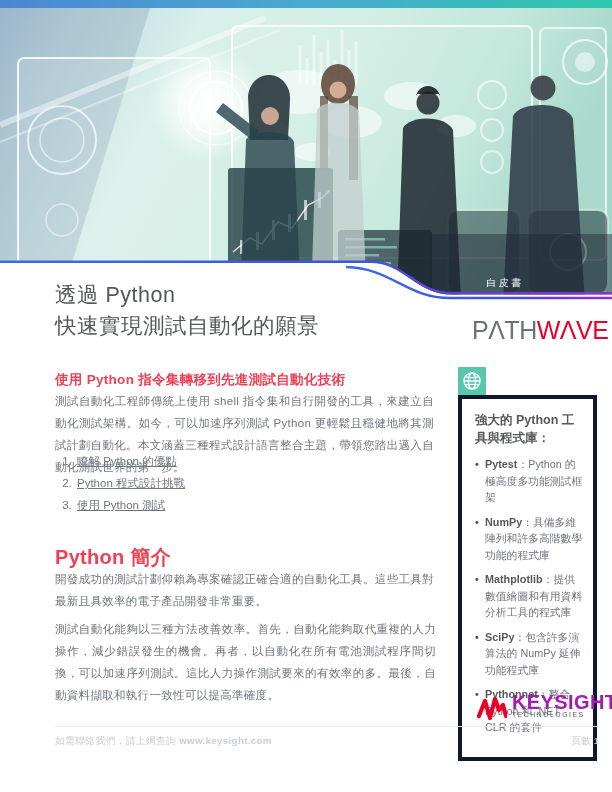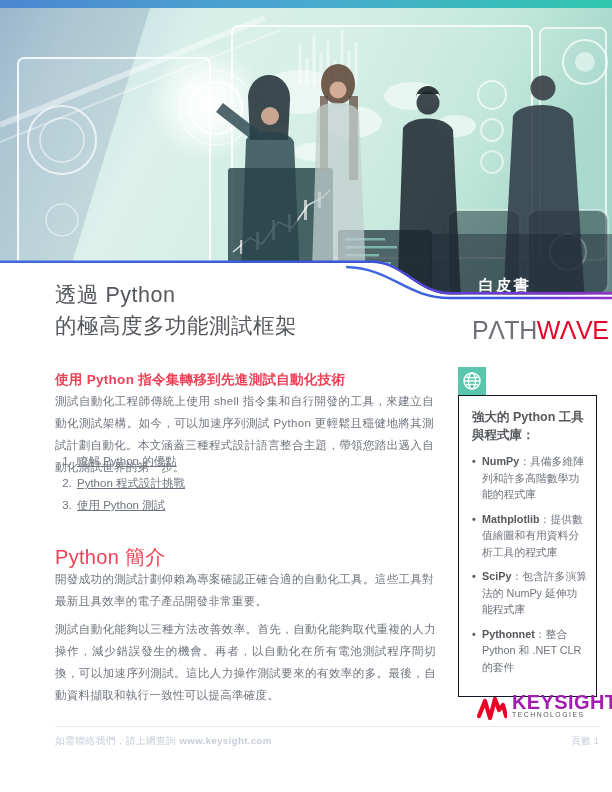--- a/index.html
+++ b/index.html
@@ -8,21 +8,21 @@
     width:612px; height:792px; position:relative; overflow:hidden;
     font-family:"Liberation Sans", sans-serif;
   }
   .page { position:absolute; inset:0; width:612px; height:792px; background:#fff; }
 
   
   .hero { position:absolute; top:0; left:0; width:612px; height:302px; }
   .hero svg { position:absolute; top:0; left:0; display:block; }
   .badge {
     position:absolute; top:276px; left:462px; width:86px; text-align:center;
-    font-size:15px; font-weight:bold; color:#ffffff; letter-spacing:2.5px;
+    font-size:10px; font-weight:normal; color:#ffffff; letter-spacing:2.5px;
   }
 
   
   .title {
     position:absolute; left:55px; top:280px;
     font-size:21.5px; font-weight:400; color:#54575b; line-height:31px;
     letter-spacing:0.5px;
   }
   .pathwave {
     position:absolute; left:472px; top:318px; width:126px; text-align:left;
@@ -42,33 +42,33 @@
     text-align:justify; letter-spacing:0.3px;
   }
   .para-intro { top:390px; }
   .num-list {
     position:absolute; left:75px; top:455px;
     font-size:11.5px; color:#6f747e;text-decoration:underline;
   }
   .num-list li { margin-bottom:10px; line-height:12px; padding-left:2px; }
   .h-red-lg {
     position:absolute; left:55px; top:544px;
-    font-size:20px; font-weight:400; color:#ee4156; letter-spacing:0.3px;
+    font-size:20px; font-weight:700; color:#ee4156; letter-spacing:0.3px;
   }
   .para-p1 { top:568px; }
   .para-p2 { top:618px; width:381px; }
 
   
   .globe-chip {
     position:absolute; left:458px; top:367px; width:28px; height:28px;
     background:#5bc6ae; display:flex; align-items:center; justify-content:center;
   }
   .toolbox {
     position:absolute; left:458px; top:395px; width:139px;
-    background:#ffffff; border:1px solid #0f172a;
+    background:#ffffff; border:4px solid #0f172a;
     padding:13px 9px 13px 13px;
   }
   .toolbox-title {
     font-size:12.5px; font-weight:700; color:#55585c; line-height:17.5px;
     margin-bottom:9px;
   }
   .toolbox ul { list-style:none; }
   .toolbox li {
     position:relative; padding-left:10px; margin-bottom:8px;
     font-size:10.8px; line-height:16.5px; color:#6f747e;
@@ -225,21 +225,21 @@
 
       <path d="M0,263 L372,263 C404,263 416,294.5 452,294.5 L612,294.5 L612,302 L0,302 Z" fill="#ffffff"></path>
       <path d="M346,267 C392,268 406,298 450,298 L612,298" fill="none" stroke="url(#edgeGrad)" stroke-width="2.4"></path>
       <path d="M0,261.8 L372,261.8 C404,261.8 416,293.3 452,293.3 L612,293.3" fill="none" stroke="url(#edgeGrad)" stroke-width="2.4"></path>
     </svg>
     <div class="badge">白皮書</div>
   </div>
 
   <h1 class="title">
     <span>透過 Python</span><br>
-    <span>的極高度多功能測試框架</span>
+    <span>快速實現測試自動化的願景</span>
   </h1>
   <div class="pathwave">
     <span class="pw-gray">PΛTH</span><span class="pw-red">WΛVE</span>
   </div>
 
   <h2 class="h-red-sm">使用 Python 指令集轉移到先進測試自動化技術</h2>
   <p class="para para-intro">測試自動化工程師傳統上使用 shell 指令集和自行開發的工具，來建立自動化測試架構。如今，可以加速序列測試 Python 更輕鬆且穩健地將其測試計劃自動化。本文涵蓋三種程式設計語言整合主題，帶領您踏出邁入自動化測試世界的第一步。</p>
 
   <ol class="num-list">
     <li>瞭解 Python 的優點</li>
@@ -259,20 +259,21 @@
         <line x1="2" y1="10" x2="18" y2="10"></line>
         <path d="M3.2,5.5 C5,7 15,7 16.8,5.5"></path>
         <path d="M3.2,14.5 C5,13 15,13 16.8,14.5"></path>
       </g>
     </svg>
   </div>
 
   <aside class="toolbox">
     <div class="toolbox-title">強大的 Python 工具與程式庫：</div>
     <ul>
+      <li><span class="tool-name">Pytest</span><span>：Python 的極高度多功能測試框架</span></li>
       <li><span class="tool-name">NumPy</span><span>：具備多維陣列和許多高階數學功能的程式庫</span></li>
       <li><span class="tool-name">Mathplotlib</span><span>：提供數值繪圖和有用資料分析工具的程式庫</span></li>
       <li><span class="tool-name">SciPy</span><span>：包含許多演算法的 NumPy 延伸功能程式庫</span></li>
       <li><span class="tool-name">Pythonnet</span><span>：整合 Python 和 .NET CLR 的套件</span></li>
     </ul>
   </aside>
 
   <div class="ks-logo">
     <svg class="ks-spark" width="30" height="24" viewBox="0 0 30 24">
       <polyline points="2,19 8,4 13,21 18,2 22,13 26,8 29,19" fill="none" stroke="#e90029" stroke-width="4.2" stroke-linejoin="round" stroke-linecap="round"></polyline>

